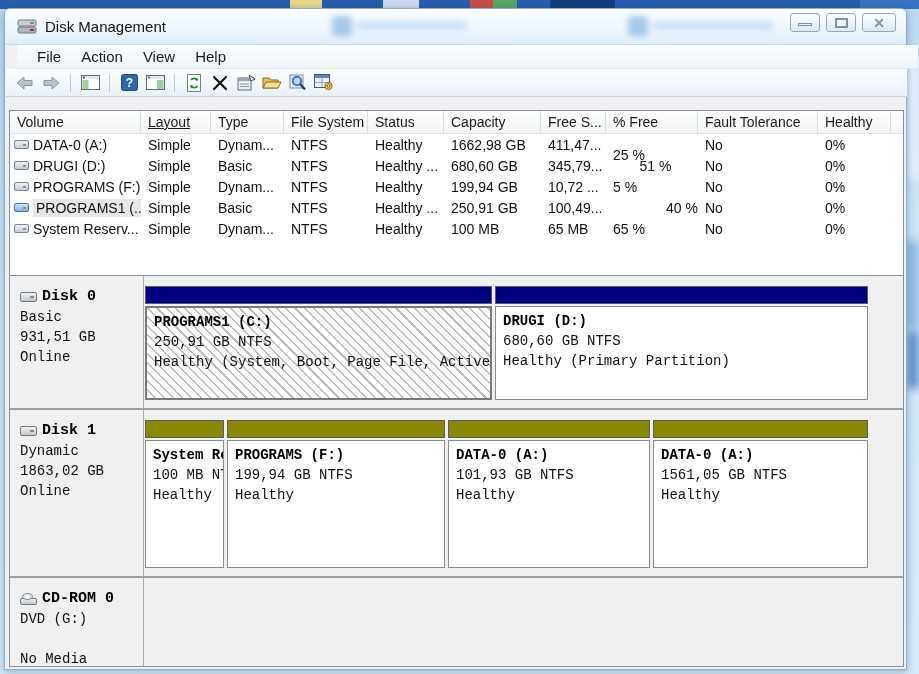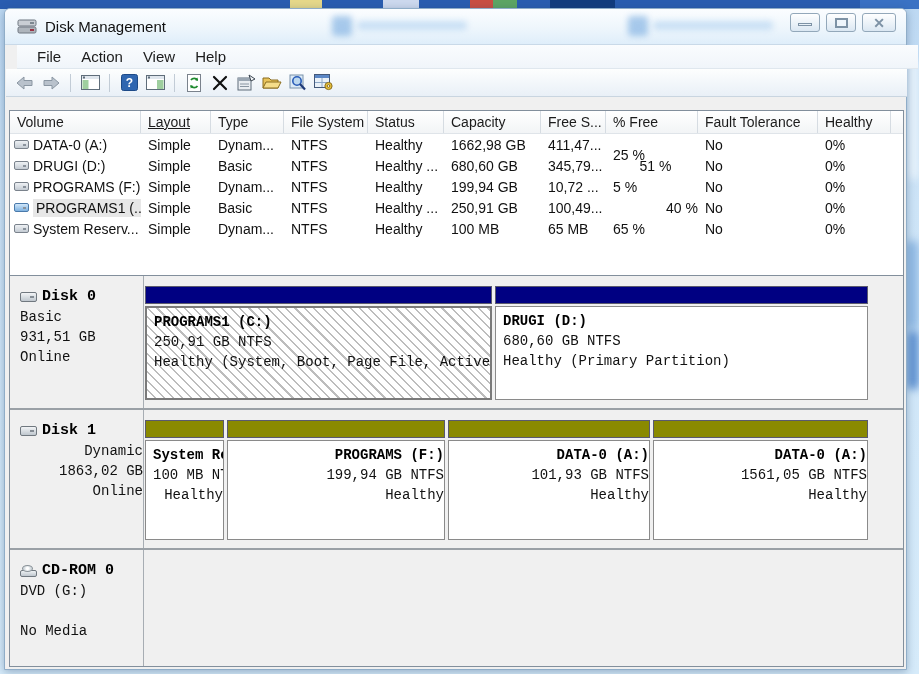--- a/index.html
+++ b/index.html
@@ -84,21 +84,21 @@
   .disklabel { position:absolute; left:0; top:0; width:134px; height:100%;
     border-right:1px solid #a7adb3; padding:12px 0 0 10px; }
   .dl-name { font-size:15px; font-weight:bold; color:#000; display:flex;
     align-items:center; gap:5px; }
   .dl-line { font-size:14px; color:#111; margin-top:5px; line-height:15px; }
   .graph-area { position:absolute; left:135px; top:0; width:733px; height:100%; }
   .part { position:absolute; top:10px; bottom:8px; }
   .part-bar { position:absolute; left:0; right:3px; top:0; height:18px;
     border:1px solid #5a5a6e; }
   .part-body { position:absolute; left:0; right:3px; top:20px; bottom:0;
-    background:#fff; border:1px solid #8a8a8a; padding:6px 0 0 7px;
+    background:#fff; border:1px solid #8a8a8a; padding:6px 16px 0 7px;
     overflow:hidden; }
   .part-body.hatched {
     background:repeating-linear-gradient(45deg,#ffffff 0px,#ffffff 5px,
       #bdbdbd 5px,#bdbdbd 6.5px);
     border:2px solid #7a7a7a; }
   .p-name { font-size:14px; font-weight:bold; white-space:nowrap; color:#000; }
   .p-line { font-size:14px; white-space:nowrap; color:#111; margin-top:4px; }
   .disk-ic { width:17px; height:10px; border:1px solid #70787f; border-radius:2px;
     background:linear-gradient(180deg,#f2f4f6,#bfc7ce); position:relative;
     flex-shrink:0; }
@@ -369,21 +369,21 @@
           <div class="part-bar" style="background:#000082;"></div>
           <div class="part-body">
             <div class="p-name">DRUGI  (D:)</div>
             <div class="p-line">680,60 GB NTFS</div>
             <div class="p-line">Healthy (Primary Partition)</div>
           </div>
         </div>
       </div>
     </div>
 
-    <div class="diskrow sep" style="height:140px;text-align:right;">
+    <div class="diskrow sep" style="height:168px;">
       <div class="disklabel">
         <div class="dl-name">
             <span class="disk-ic"></span>
             <span>Disk 1</span>
           </div>
         <div class="dl-line">Dynamic</div>
         <div class="dl-line">1863,02 GB</div>
         <div class="dl-line">Online</div>
       </div>
       <div class="graph-area">

